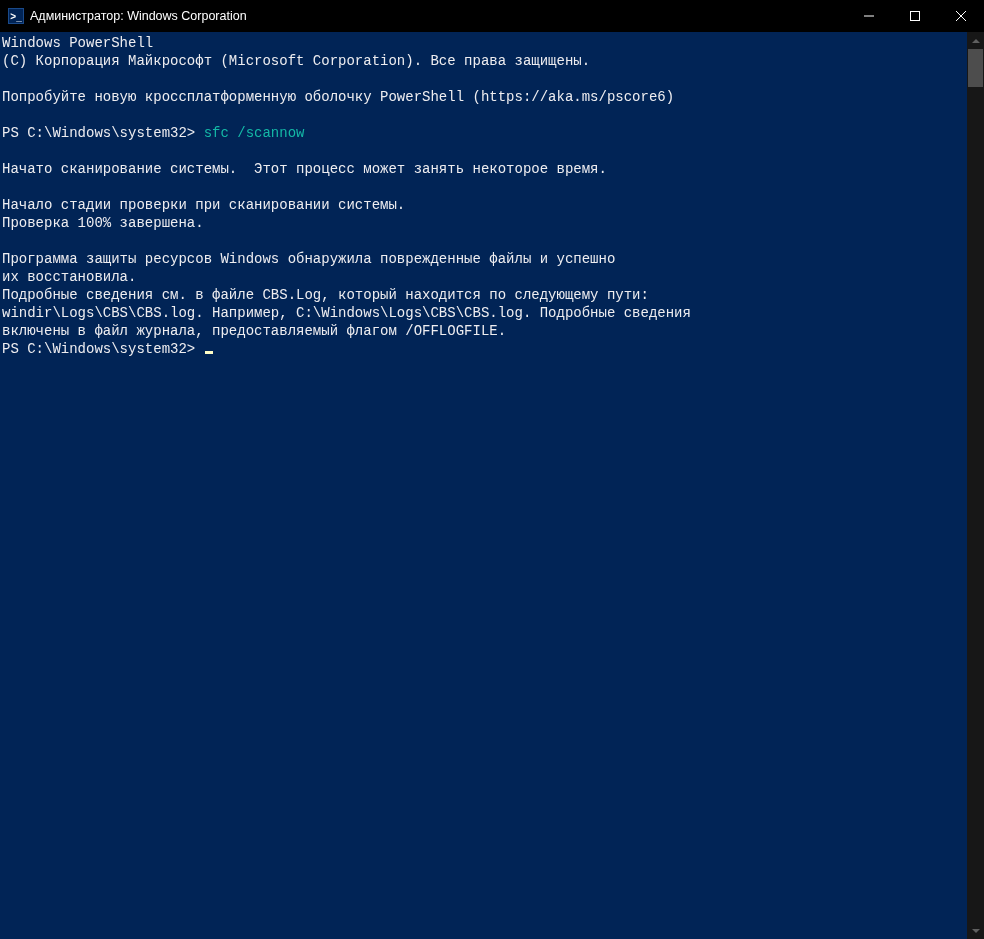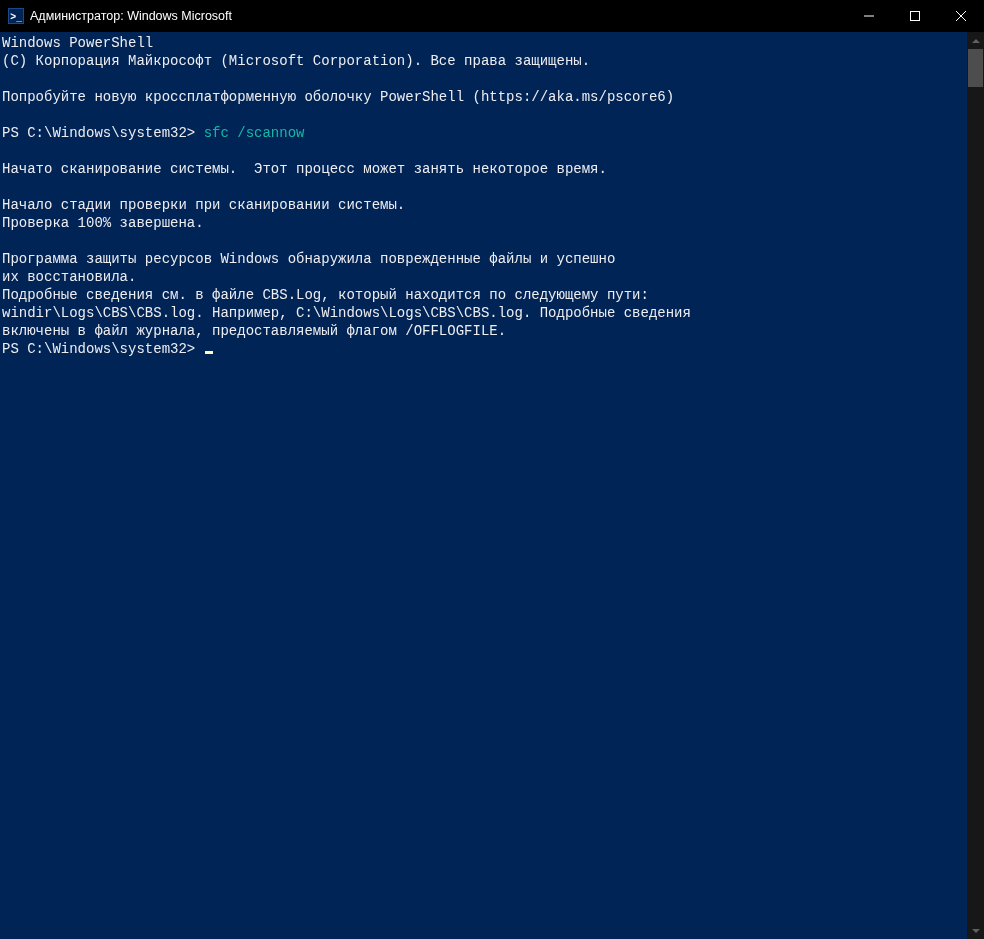--- a/index.html
+++ b/index.html
@@ -116,21 +116,21 @@
 </style>
 </head>
 <body>
 
 <div class="window">
 
   <div class="titlebar">
     <div class="icon">
       <span>&gt;_</span>
     </div>
-    <div class="title">Администратор: Windows Microsoft</div>
+    <div class="title">Администратор: Windows Corporation</div>
     <div class="spacer"></div>
     <div class="win-btn">
       <svg viewBox="0 0 10 10">
           <path d="M0 5 H10" stroke="#fff" stroke-width="1"></path>
         </svg>
     </div>
     <div class="win-btn">
       <svg viewBox="0 0 10 10">
           <rect x="0.5" y="0.5" width="9" height="9" fill="none" stroke="#fff" stroke-width="1"></rect>
         </svg>

